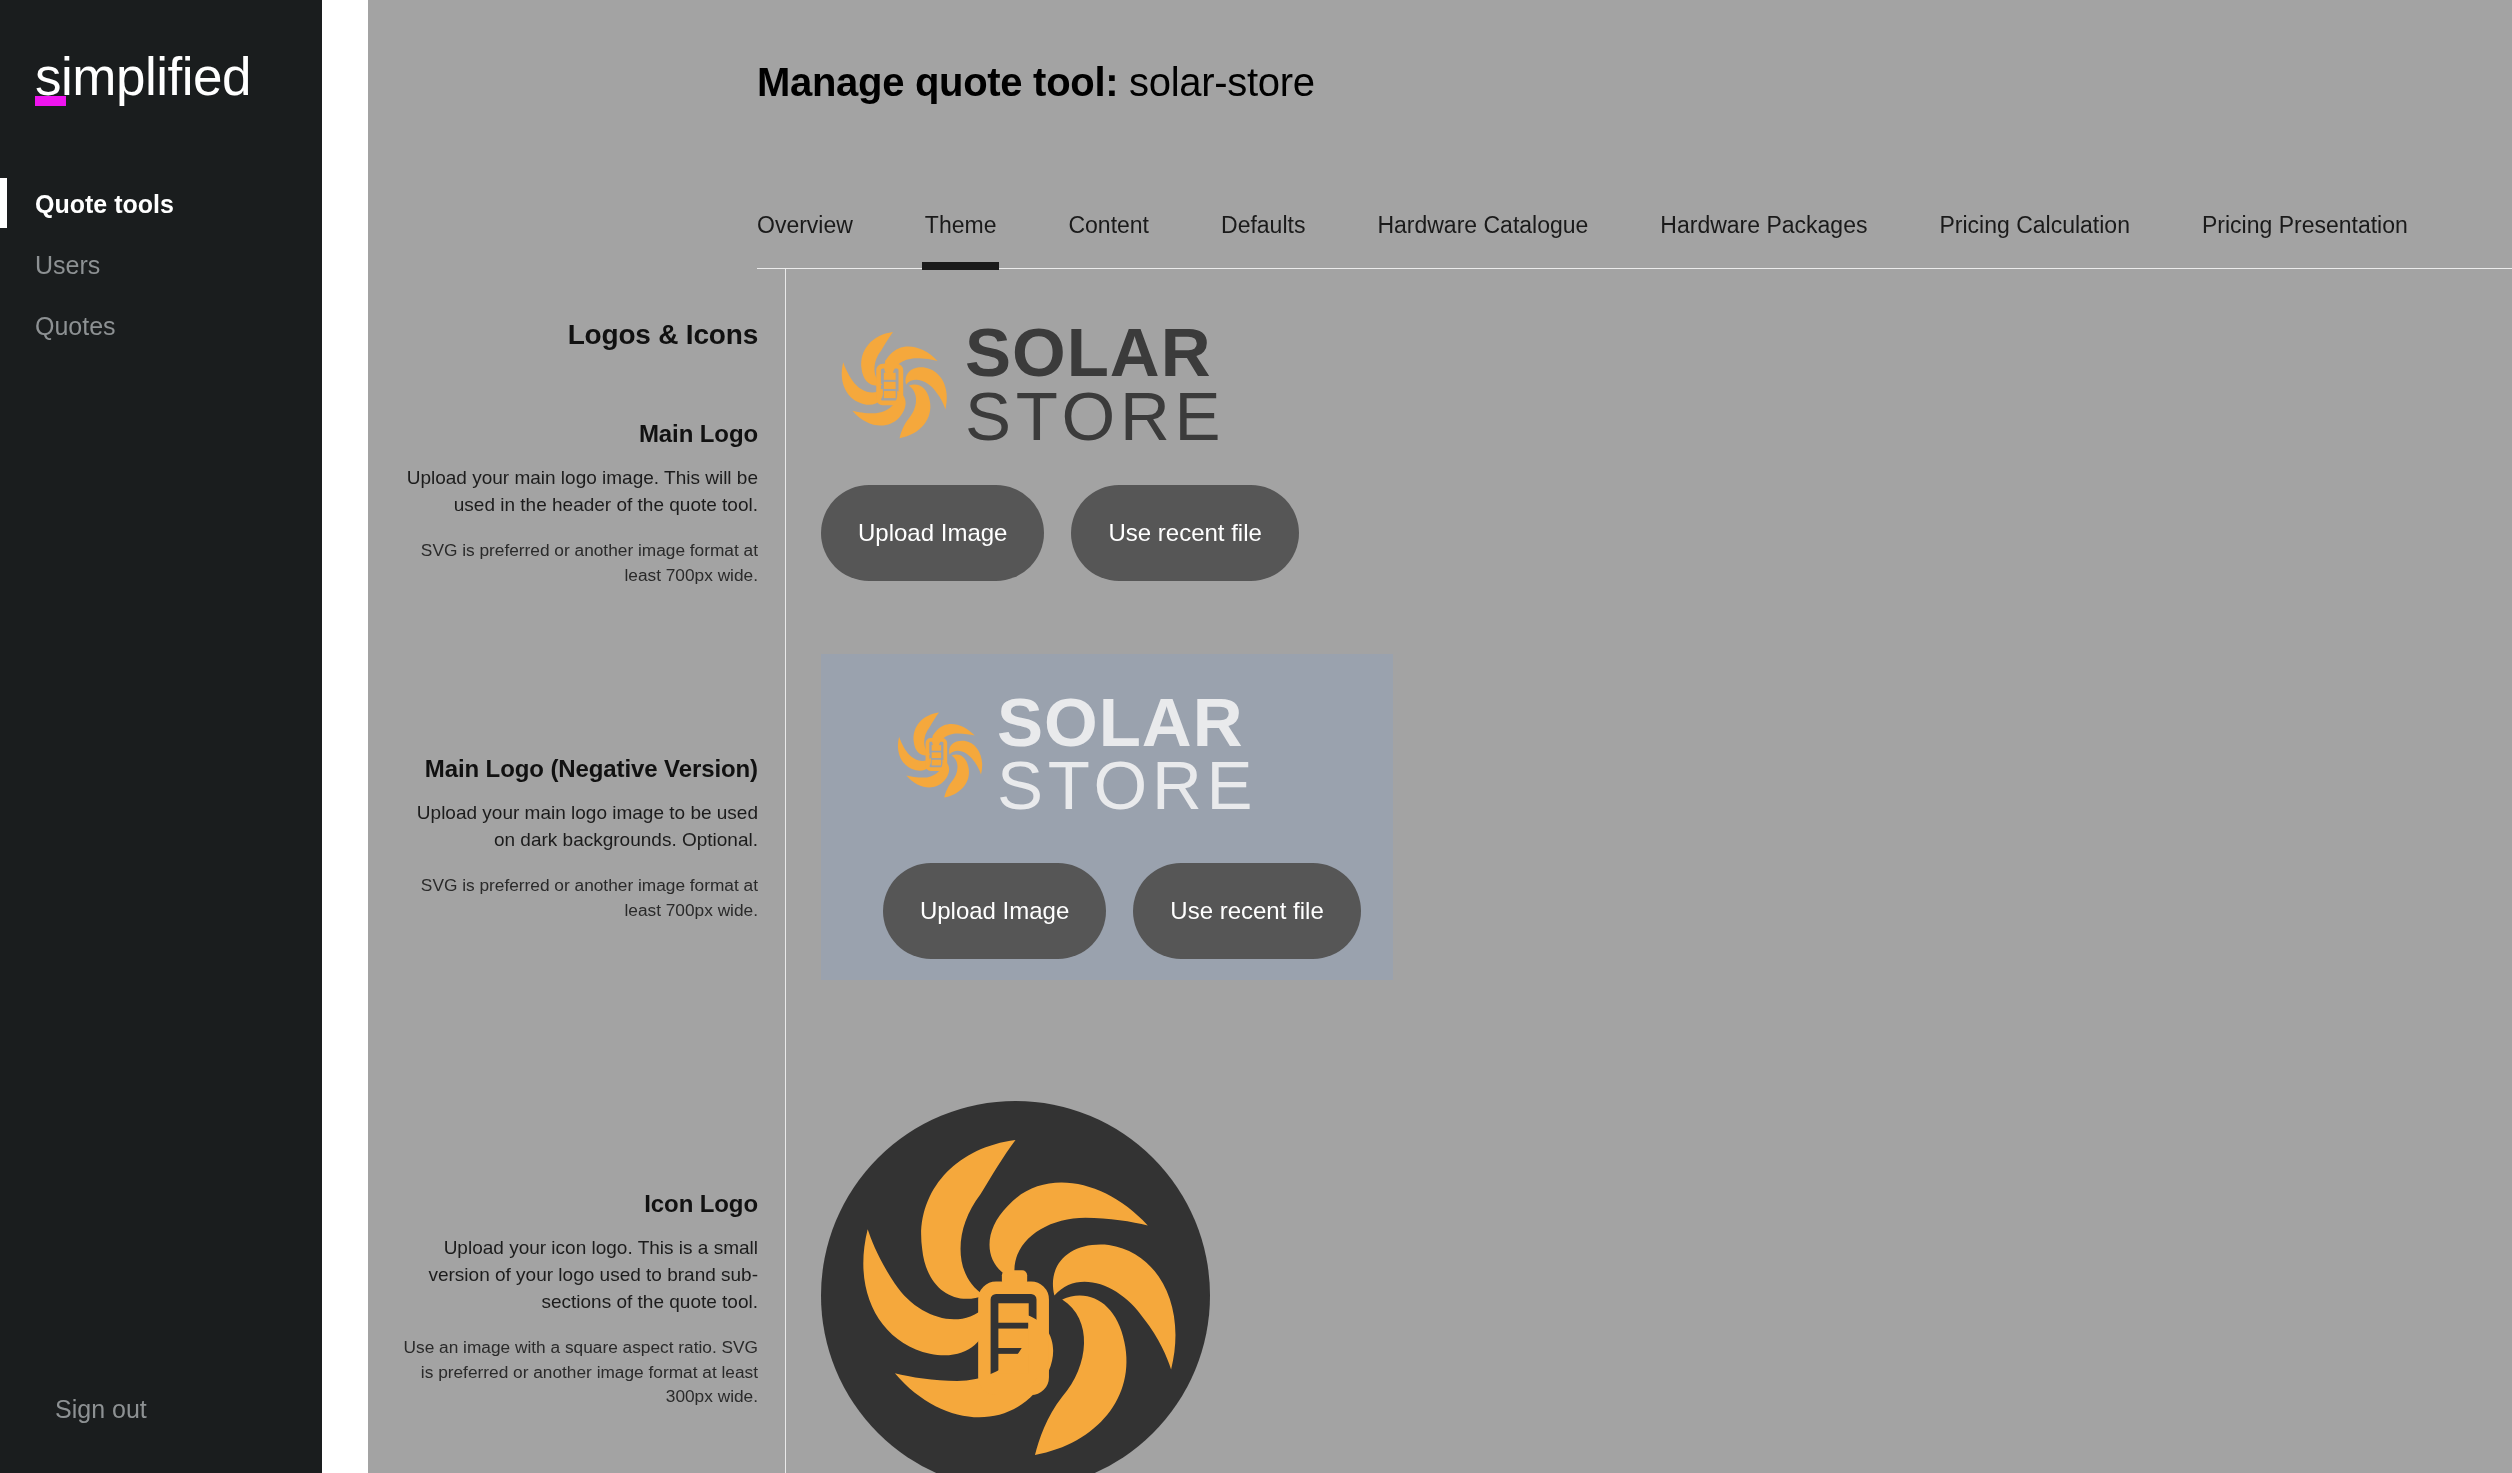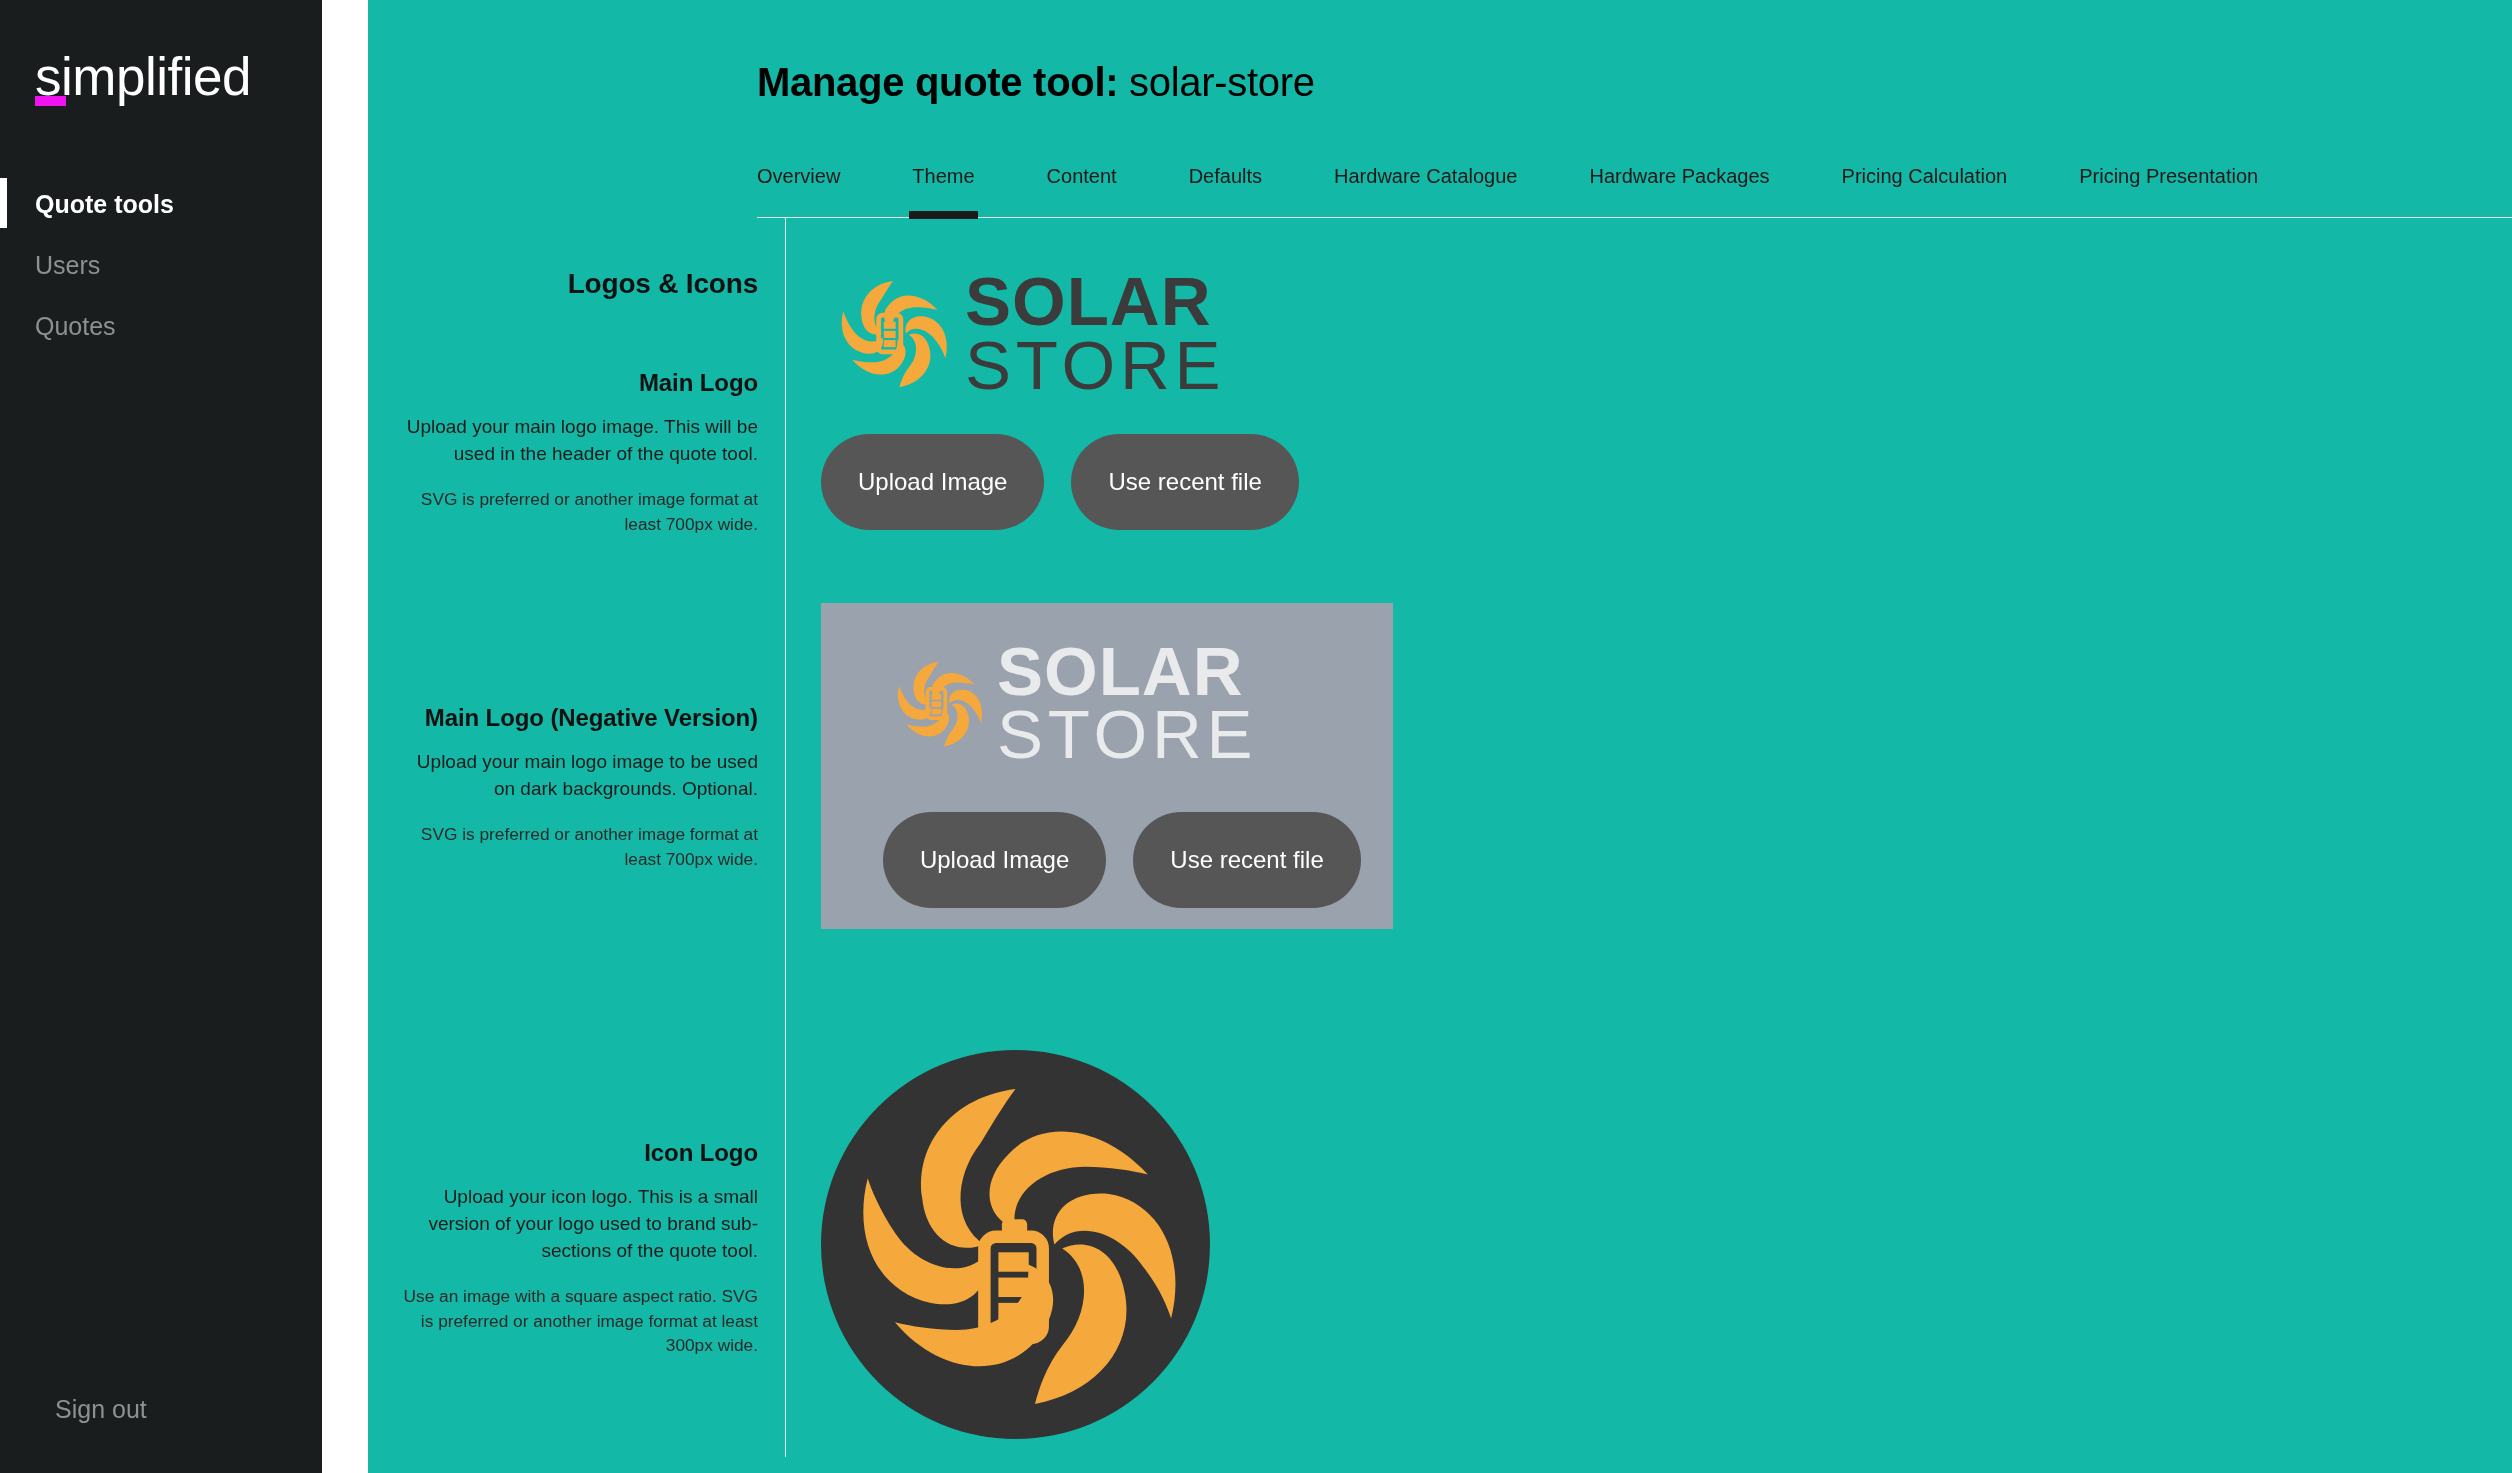--- a/index.html
+++ b/index.html
@@ -39,38 +39,38 @@
   .nav-item.active::before {
     content: ""; position: absolute; left: 0; top: 3.9px;
     width: 6.7px; height: 50px; background: #ffffff;
   }
   .signout {
     margin-top: auto; padding: 0 0 50px 35px;
     font-size: 25px; color: #8d9193; cursor: pointer; margin-left: 20px;
   }
 
   
-  .main { flex: 1; height: 1474px; background: #14b8a6; position: relative; overflow: hidden; }
+  .main { flex: 1; height: 1474px; background: #a3a3a3; position: relative; overflow: hidden; }
   .page-title {
     margin: 60px 0 0 389px;
     font-size: 40px; line-height: 1.1; color: #000;
     font-weight: 400; letter-spacing: -0.3px;
   }
   .page-title .strong { font-weight: 700; }
 
   .tabs {
     margin: 61px 0 0 389px;
     display: flex; align-items: flex-end;
     border-bottom: 1.9px solid #ececec;
     position: relative;
   }
   .tab {
-    font-size: 20px; color: #1a1a1a; font-weight: 400;
+    font-size: 23px; color: #1a1a1a; font-weight: 400;
     padding: 0 0 29px 0; margin-right: 72px;
-    position: relative; cursor: pointer; white-space: nowrap;
+    position: relative; cursor: pointer; white-space: nowrap; margin-top: 47px;
   }
   .tab:last-child { margin-right: 0; }
   .tab.active::after {
     content: ""; position: absolute; left: -2.9px; right: -2.9px; bottom: -1.9px;
     height: 7.7px; background: #1a1a1a;
   }
 
   
   .content { display: flex; margin-top: 0; }
   .left-col {

